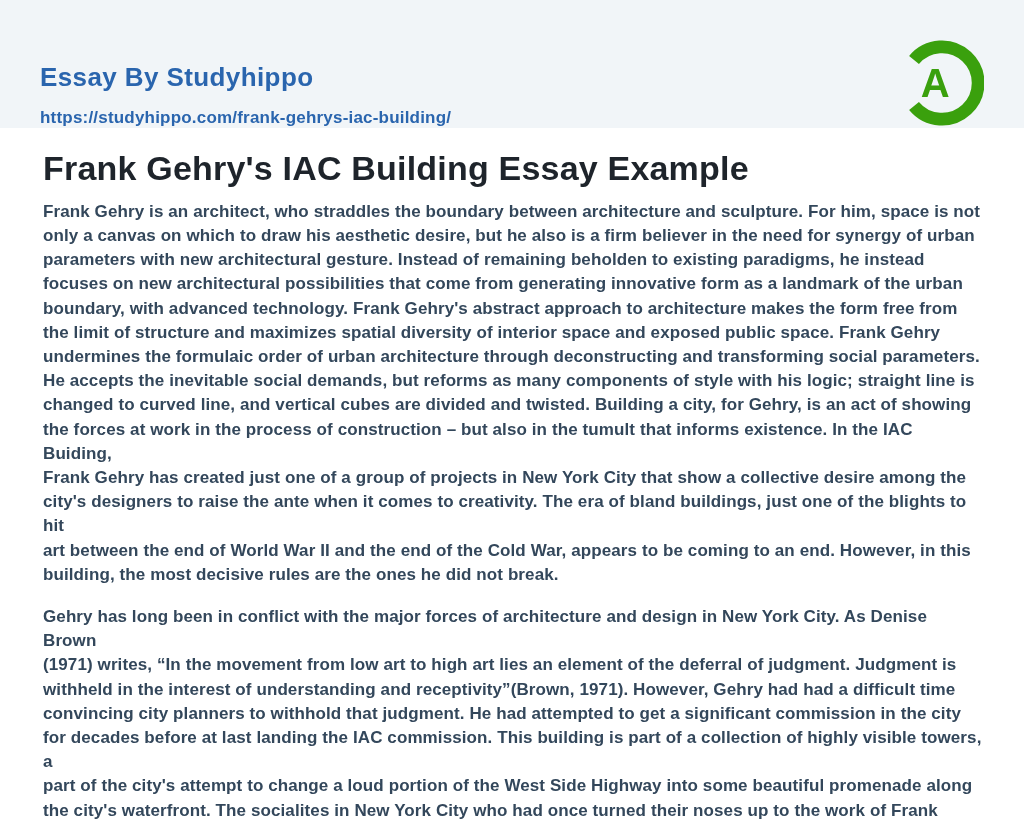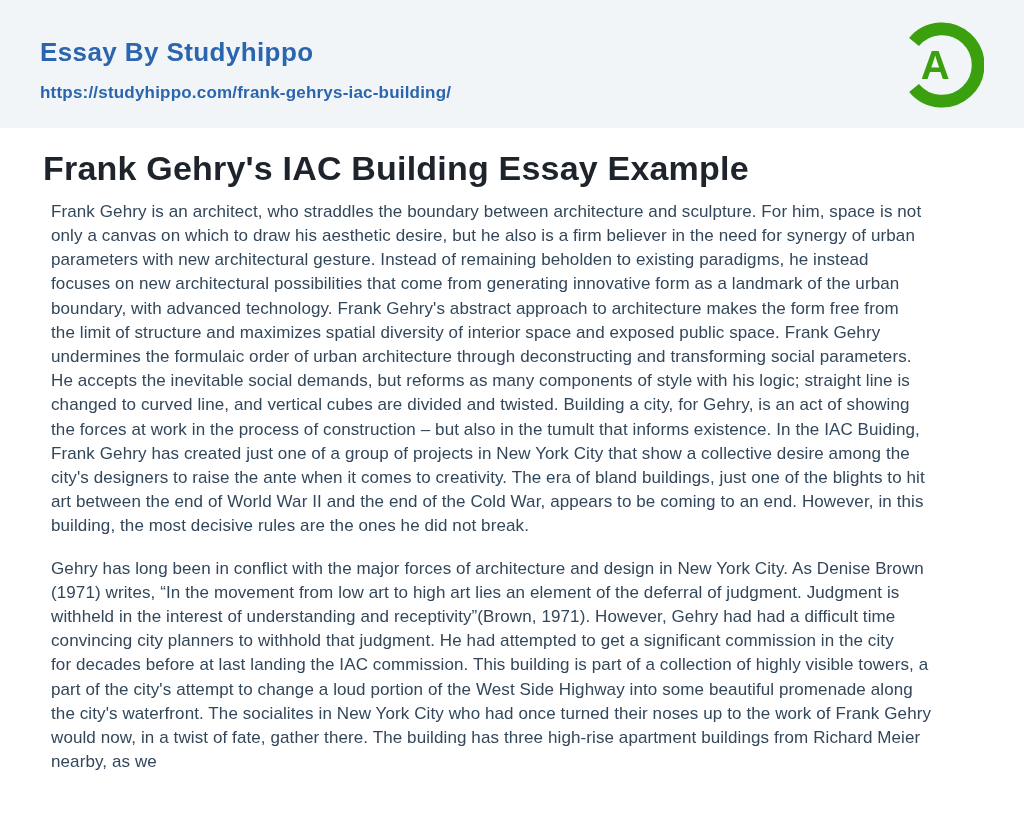--- a/index.html
+++ b/index.html
@@ -7,21 +7,21 @@
   body {
     height: 819px;
     overflow: hidden;
     background: var(--page_bg, #ffffff);
     font-family: "Liberation Sans", "DejaVu Sans", sans-serif;
   }
   .header {
     height: 128px;
     background: var(--header_bg, #f1f5f8);
     display: flex;
-    align-items: center;
+    align-items: flex-end;
     justify-content: space-between;
     padding: 0 40px;
   }
   .header-left { padding-top: 12px; }
   .site-title {
     color: var(--accent_blue, #2a65ae);
     font-size: 26px;
     font-weight: 700;
     letter-spacing: 0.4px;
     margin-bottom: 15px;
@@ -43,21 +43,22 @@
     line-height: 1.2;
     letter-spacing: 0.2px;
     margin-bottom: 11px;
   }
   .body-para {
     color: var(--body_color, #33475b);
     font-size: 17px;
     line-height: 24.2px;
     letter-spacing: 0.1px;
     white-space: pre-line;
-    margin: 0 0 18px 8px;
+    margin: 0 0 18px 0;
+    font-weight: bold;
   }
 </style>
 </head>
 <body style="--page_bg: #ffffff; --header_bg: #f1f5f8; --accent_blue: #2a65ae; --logo_green: #3aa00d; --title_color: #1e242b; --body_color: #33475b;">
 
 <header class="header">
   <div class="header-left">
     <div class="site-title">Essay By Studyhippo</div>
     <a class="source-url" href="#">https://studyhippo.com/frank-gehrys-iac-building/</a>
   </div>

